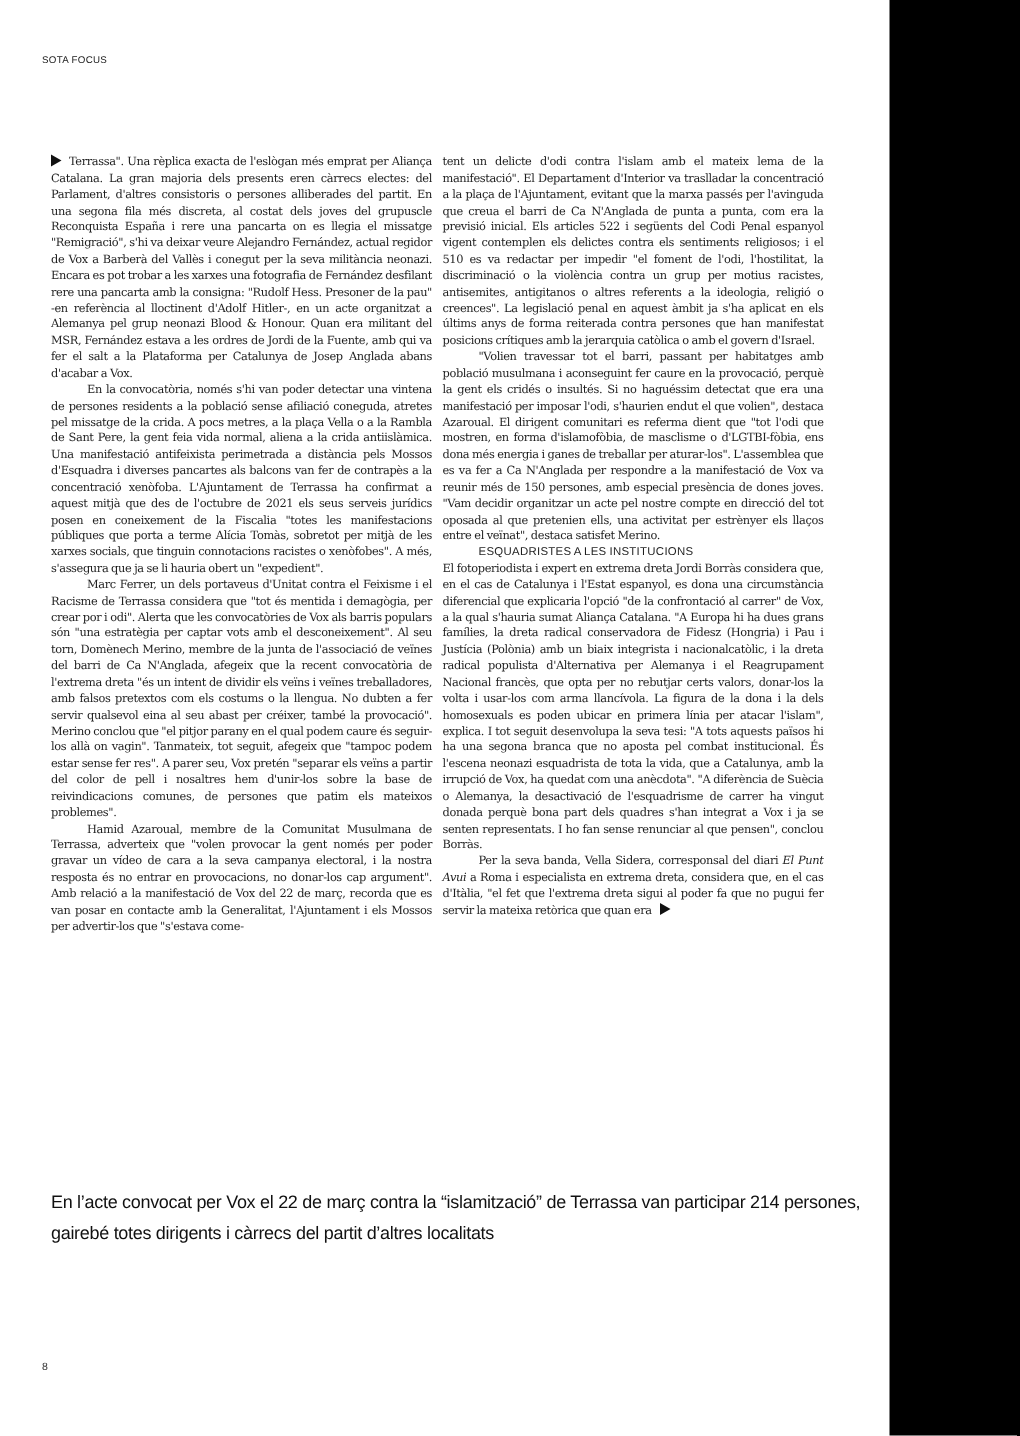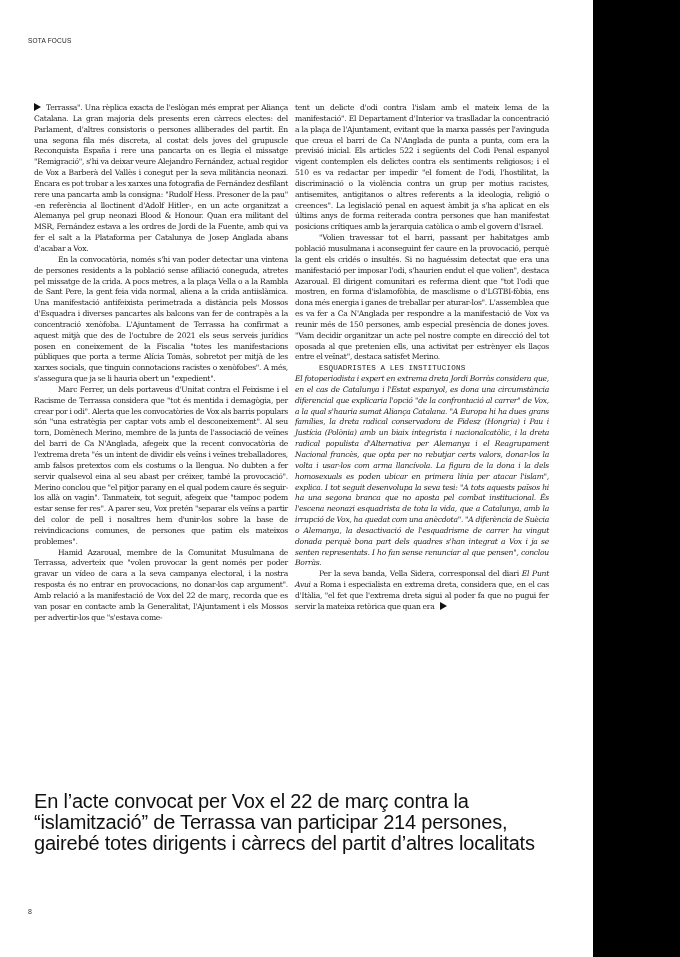--- a/index.html
+++ b/index.html
@@ -19,34 +19,34 @@
   .col {
     position: absolute; top: 103px; width: 254px;
     font-family: "DejaVu Serif", serif; font-size: 7.6px;
     line-height: 10.85px; text-align: justify; color: #1e1e1e;
     letter-spacing: -0.25px; word-spacing: -0.3px;
   }
   .col-left { left: 34px; }
   .col-right { left: 295px; }
   .col p { margin: 0; text-indent: 24px; }
   .col p.first { text-indent: 0; }
-  .col p.noindent { text-indent: 0; font-style: italic; }
+  .col p.noindent { text-indent: 0; }
   .arrow {
     display: inline-block; width: 0; height: 0;
     border-top: 4px solid transparent; border-bottom: 4px solid transparent;
     border-left: 7px solid #111; vertical-align: -1px; margin-right: 5px;
   }
   .arrow-end { margin-left: 6px; margin-right: 0; }
   .subhead {
-    font-family: Liberation Mono, monospace; font-size: 7.6px;
+    font-family: Liberation Sans, sans-serif; font-size: 7.6px;
     letter-spacing: 0.2px; margin-top: 10px; text-indent: 0; text-align: left;
   }
   .pull-quote {
     position: absolute; left: 34px; top: 791px; width: 540px;
-    font-family: "Liberation Sans", sans-serif; font-size: 20px;
+    font-family: "Liberation Sans", sans-serif; font-size: 12px;
     line-height: 21px; color: #111; letter-spacing: -0.2px;
   }
   .page-number {
     position: absolute; left: 28px; top: 908px;
     font-family: "Liberation Sans", sans-serif; font-size: 7px; color: #333;
   }
   em { font-style: italic; }
 </style>
 </head>
 <body>

